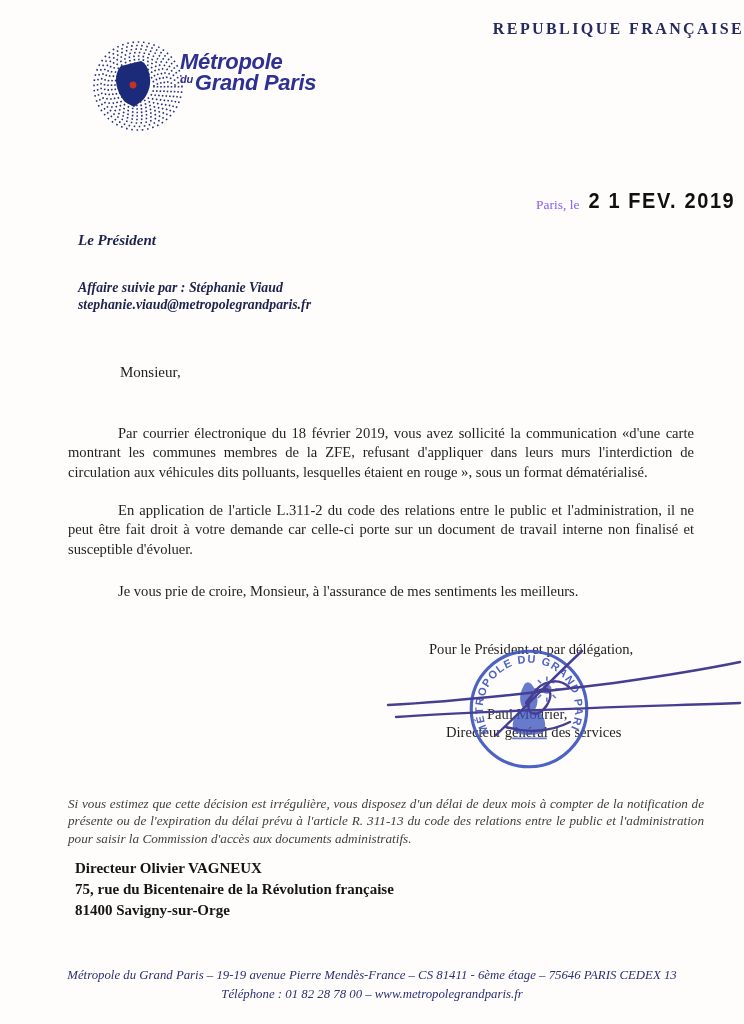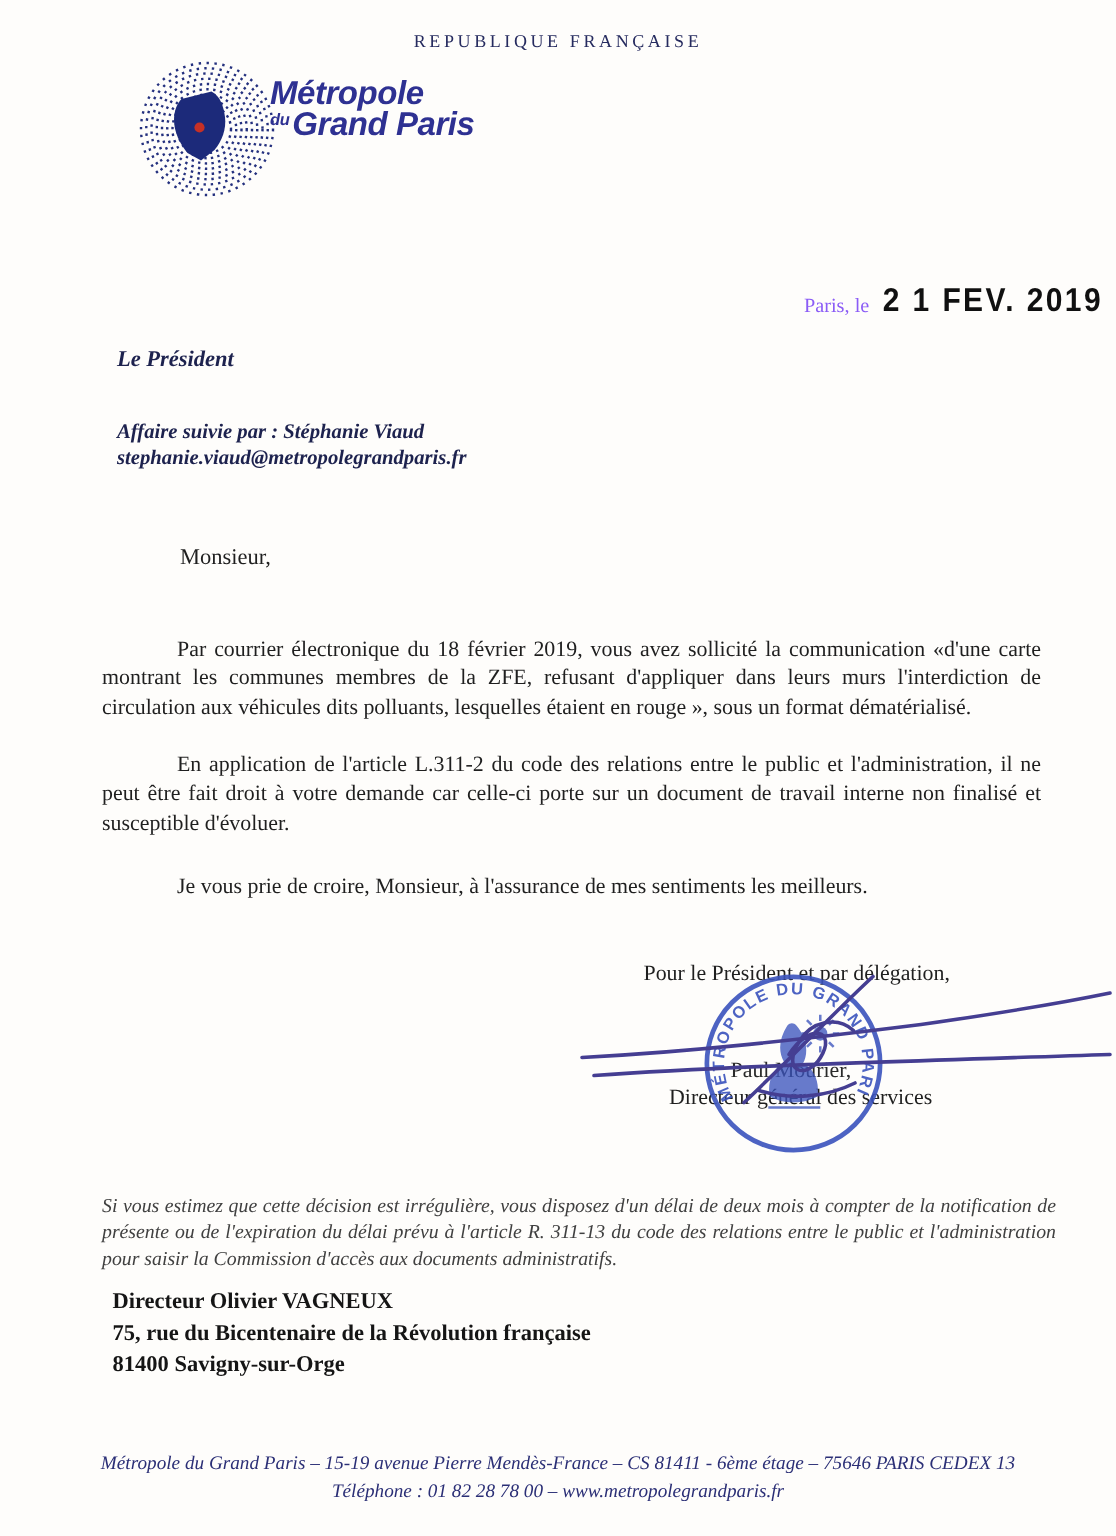--- a/index.html
+++ b/index.html
@@ -3,22 +3,22 @@
 <meta charset="utf-8">
 <style>
   html,body{margin:0;padding:0;background:#ffffff;}
   .page{
     position:relative;width:744px;height:1024px;margin:0 auto;
     background:#fefdfb;overflow:hidden;
     font-family:"Liberation Serif",serif;color:#1f1f1f;
   }
   .abs{position:absolute;}
   .republic{
-    top:20px;left:0;right:0;text-align:center;
-    font-weight:normal;font-size:12px;letter-spacing:2.4px;color:#262b5f;
+    top:20px;left:0;right:0;text-align:right;
+    font-weight:bold;font-size:16px;letter-spacing:2.4px;color:#262b5f;
   }
   .logo{top:38px;left:86px;display:flex;align-items:flex-start;font-style:italic;}
   .logo-text{
     margin-left:-10px;margin-top:14px;
     font-family:"Liberation Sans",sans-serif;font-weight:bold;color:#2e3192;
     line-height:0.95;
   }
   .logo-line1{font-size:22px;letter-spacing:-0.3px;}
   .logo-line2{font-size:22px;letter-spacing:-0.3px;}
   .logo-du{font-size:11px;vertical-align:7px;margin-right:2px;}
@@ -137,17 +137,17 @@
 
   <div class="abs notice">Si vous estimez que cette décision est irrégulière, vous disposez d'un délai de deux mois à compter de la notification de présente ou de l'expiration du délai prévu à l'article R. 311-13 du code des relations entre le public et l'administration pour saisir la Commission d'accès aux documents administratifs.</div>
 
   <div class="abs recipient">
     <div>Directeur Olivier VAGNEUX</div>
     <div>75, rue du Bicentenaire de la Révolution française</div>
     <div>81400 Savigny-sur-Orge</div>
   </div>
 
   <div class="abs footer">
-    <div>Métropole du Grand Paris – 15-19 avenue Pierre Mendès-France – CS 81411 - 6ème étage – 75646 PARIS CEDEX 13</div>
+    <div>Métropole du Grand Paris – 19-19 avenue Pierre Mendès-France – CS 81411 - 6ème étage – 75646 PARIS CEDEX 13</div>
     <div>Téléphone : 01 82 28 78 00 – www.metropolegrandparis.fr</div>
   </div>
 
 </div>
 
 </body></html>

